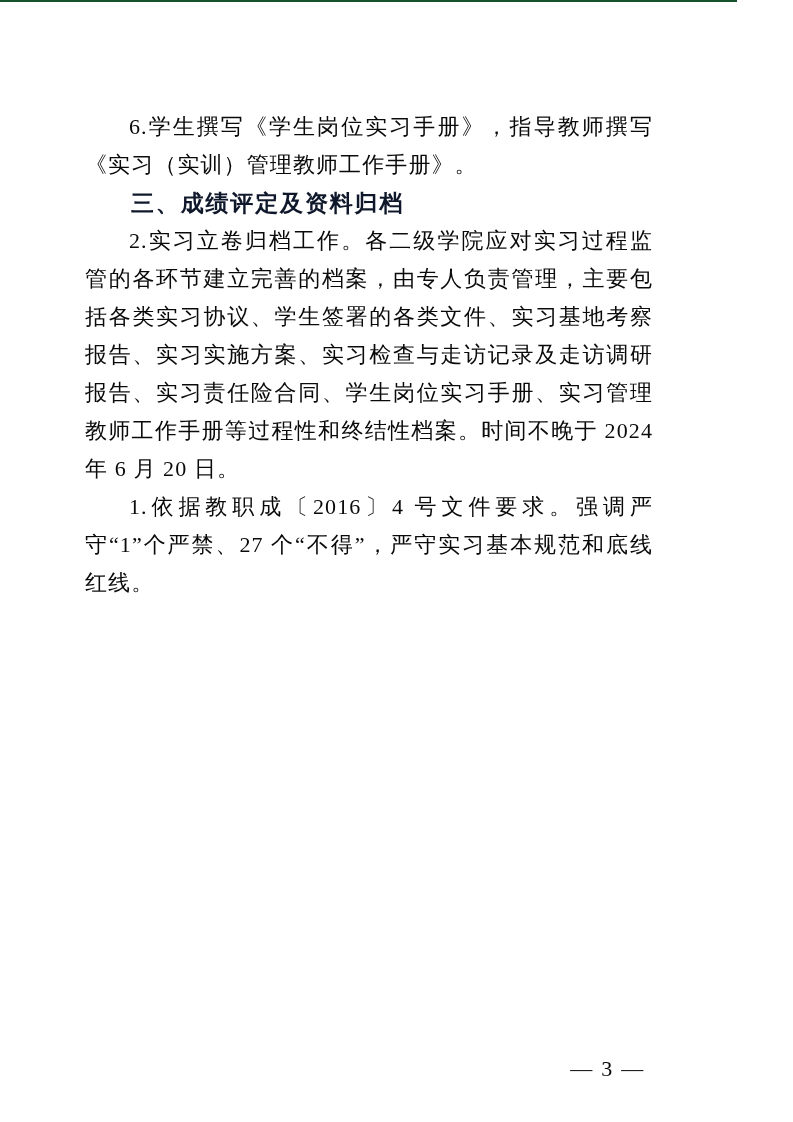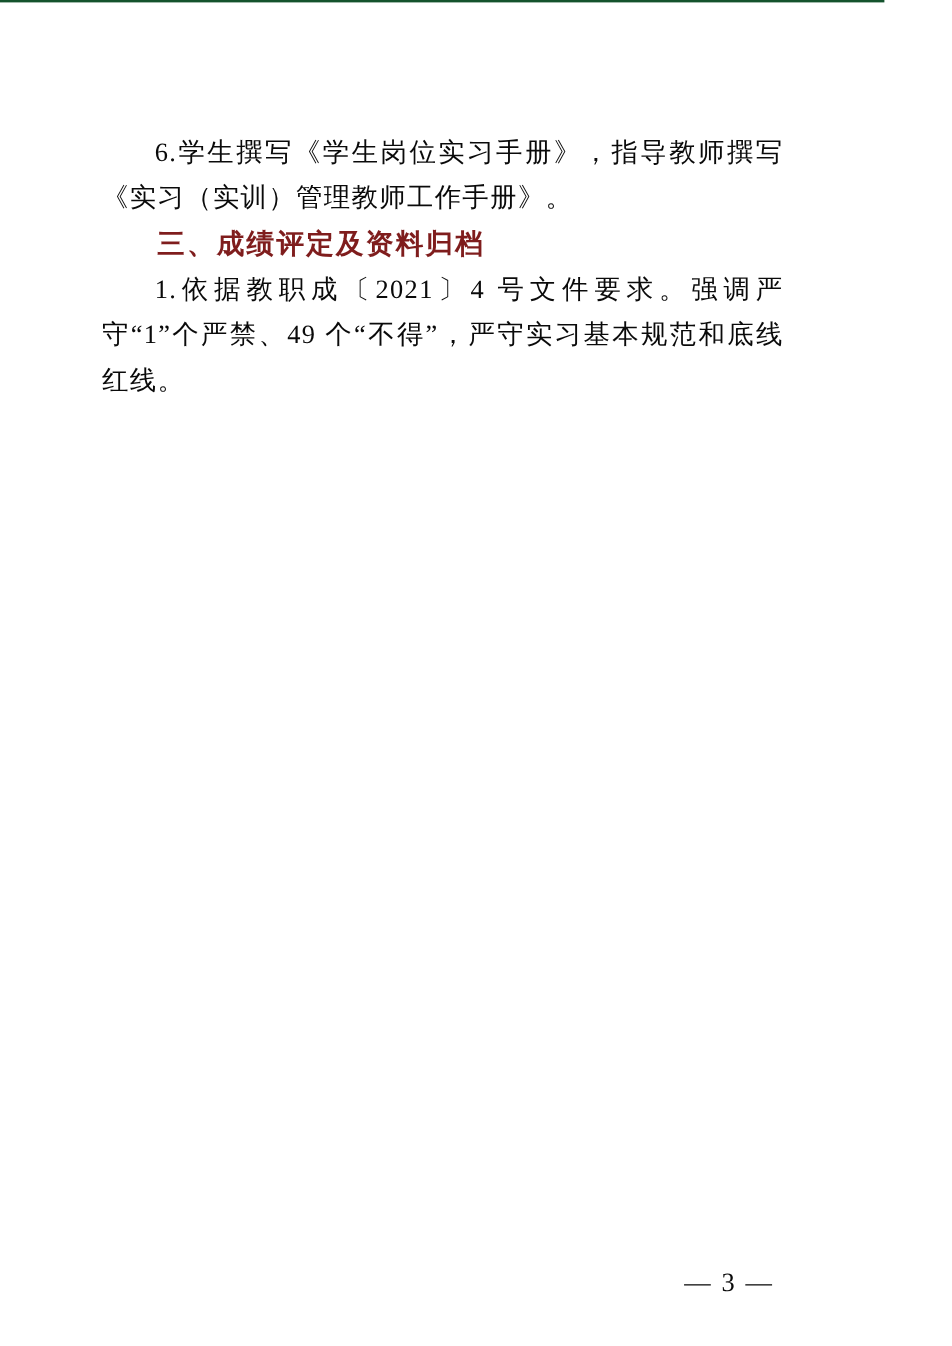--- a/index.html
+++ b/index.html
@@ -34,36 +34,37 @@
     text-indent: 2em;
     color: #0a0a0a;
   }
   .heading {
     margin: 0;
     font-size: 23px;
     line-height: 38px;
     font-weight: bold;
     letter-spacing: 0.08em;
     text-indent: 2em;
-    color: #7f1d1d;
+    color: #0f172a;
     font-family: "Liberation Sans", "DejaVu Sans", sans-serif;
   }
   .footer {
     position: absolute;
     right: 92px;
     bottom: 42px;
     font-size: 22px;
     letter-spacing: 0.08em;
     color: #0a0a0a;
     font-family: "Liberation Serif", "DejaVu Serif", serif;
   }
 </style>
 </head>
 <body>
 
 <div class="page">
   <div class="content">
     <p class="body-para">6.学生撰写《学生岗位实习手册》，指导教师撰写《实习（实训）管理教师工作手册》。</p>
     <h2 class="heading">三、成绩评定及资料归档</h2>
-    <p class="body-para">1.依据教职成〔2021〕4 号文件要求。强调严守“1”个严禁、49 个“不得”，严守实习基本规范和底线红线。</p>
+    <p class="body-para">2.实习立卷归档工作。各二级学院应对实习过程监管的各环节建立完善的档案，由专人负责管理，主要包括各类实习协议、学生签署的各类文件、实习基地考察报告、实习实施方案、实习检查与走访记录及走访调研报告、实习责任险合同、学生岗位实习手册、实习管理教师工作手册等过程性和终结性档案。时间不晚于 2024 年 6 月 20 日。</p>
+    <p class="body-para">1.依据教职成〔2016〕4 号文件要求。强调严守“1”个严禁、27 个“不得”，严守实习基本规范和底线红线。</p>
   </div>
   <div class="footer">— 3 —</div>
 </div>
 
 </body></html>

